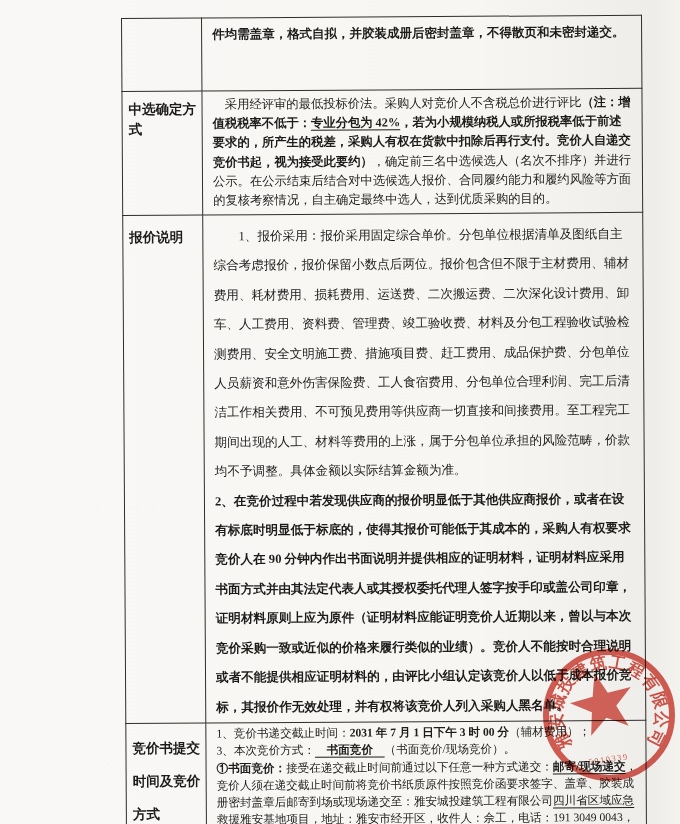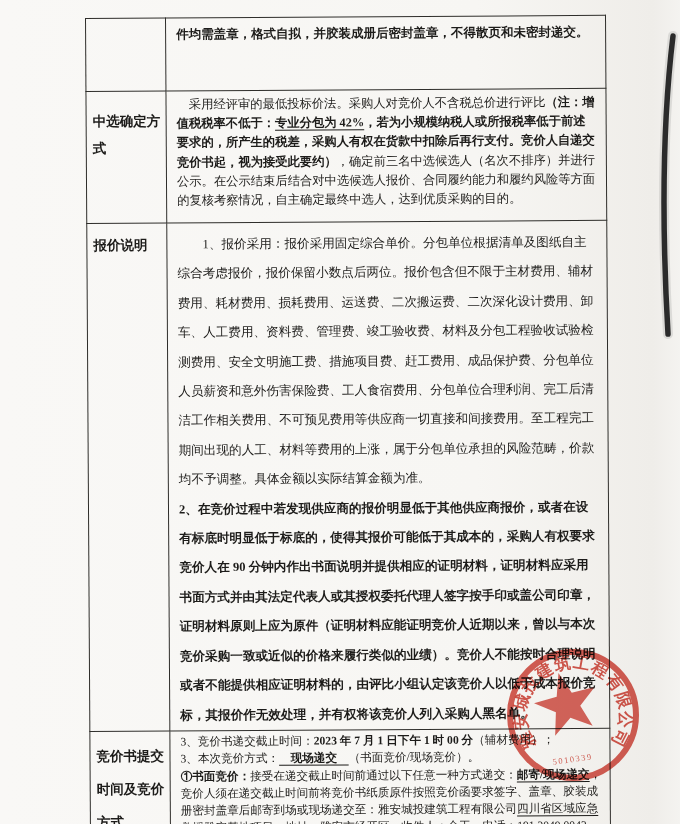--- a/index.html
+++ b/index.html
@@ -1,38 +1,38 @@
 <!DOCTYPE html>
 <html><head>
 <meta charset="utf-8">
 <style>
   html,body{margin:0;padding:0;}
   body{
     width:680px;height:824px;overflow:hidden;position:relative;
     font-family:"Liberation Serif",serif;
     background:linear-gradient(90deg,#f9f8f6 0%,#f7f6f3 70%,#efede9 96%,#f4f3f0 100%);
   }
-  .page{position:absolute;inset:0;}
+  .page{position:absolute;inset:0;margin-left:36px;}
   table.doc{
     position:absolute;left:85px;top:18px;width:521px;
     border-collapse:collapse;table-layout:fixed;
     transform:rotate(-0.35deg);transform-origin:0 0;
     color:#1d1c1a;
   }
   td{border:1.5px solid #2f2e2b;vertical-align:top;overflow:hidden;}
   td.label{width:71px;font-weight:bold;font-size:13.5px;padding:12px 2px 0 6px;}
   td.content{padding:4px 8px 0 10px;}
   p.para{margin:0;}
   .b{font-weight:bold;}
   .u{text-decoration:underline;text-underline-offset:3px;}
 
   tr.r0 td{height:60px;}
   tr.r0 td.content{font-size:12.5px;line-height:19px;padding-top:7px;}
   tr.r1 td{height:115px;}
-  tr.r1 td.label{line-height:27px;padding-top:16px;}
+  tr.r1 td.label{line-height:20px;padding-top:8px;}
   tr.r1 td.content{font-size:12.3px;line-height:19.2px;padding-top:4px;}
   tr.r2 td{height:487px;}
   tr.r2 td.label{line-height:20px;padding-top:12px;}
   tr.r2 td.content{font-size:12.6px;line-height:29.4px;padding-top:7px;}
   tr.r3 td{height:122px;}
   tr.r3 td.label{line-height:33px;padding-top:8px;}
   tr.r3 td.content{font-size:11.6px;line-height:17.3px;padding-top:2px;padding-right:5px;}
 
   svg.overlay{position:absolute;inset:0;pointer-events:none;}
   svg.stamp{
@@ -62,22 +62,22 @@
       <tr class="r2">
         <td class="label">报价说明</td>
         <td class="content">
             <p class="para" style="text-indent: 2em;"><span>1、报价采用：报价采用固定综合单价。分包单位根据清单及图纸自主综合考虑报价，报价保留小数点后两位。报价包含但不限于主材费用、辅材费用、耗材费用、损耗费用、运送费、二次搬运费、二次深化设计费用、卸车、人工费用、资料费、管理费、竣工验收费、材料及分包工程验收试验检测费用、安全文明施工费、措施项目费、赶工费用、成品保护费、分包单位人员薪资和意外伤害保险费、工人食宿费用、分包单位合理利润、完工后清洁工作相关费用、不可预见费用等供应商一切直接和间接费用。至工程完工期间出现的人工、材料等费用的上涨，属于分包单位承担的风险范畴，价款均不予调整。具体金额以实际结算金额为准。</span></p>
             <p class="para"><span class="b">2、在竞价过程中若发现供应商的报价明显低于其他供应商报价，或者在设有标底时明显低于标底的，使得其报价可能低于其成本的，采购人有权要求竞价人在 90 分钟内作出书面说明并提供相应的证明材料，证明材料应采用书面方式并由其法定代表人或其授权委托代理人签字按手印或盖公司印章，证明材料原则上应为原件（证明材料应能证明竞价人近期以来，曾以与本次竞价采购一致或近似的价格来履行类似的业绩）。竞价人不能按时合理说明或者不能提供相应证明材料的，由评比小组认定该竞价人以低于成本报价竞标，其报价作无效处理，并有权将该竞价人列入采购人黑名单。</span></p>
           </td>
       </tr>
       <tr class="r3">
         <td class="label">竞价书提交时间及竞价方式</td>
         <td class="content">
-            <p class="para"><span>3、竞价书递交截止时间：</span><span class="b">2023 年 7 月 1 日下午 1 时 00 分</span><span>（辅材费用）；</span></p>
-            <p class="para"><span>3、本次竞价方式：</span><span class="b u">　现场递交　</span><span>（书面竞价/现场竞价）。</span></p>
+            <p class="para"><span>1、竞价书递交截止时间：</span><span class="b">2031 年 7 月 1 日下午 3 时 00 分</span><span>（辅材费用）；</span></p>
+            <p class="para"><span>3、本次竞价方式：</span><span class="b u">　书面竞价　</span><span>（书面竞价/现场竞价）。</span></p>
             <p class="para"><span class="b">①书面竞价：</span><span>接受在递交截止时间前通过以下任意一种方式递交：</span><span class="b u">邮寄/现场递交</span><span>，竞价人须在递交截止时间前将竞价书纸质原件按照竞价函要求签字、盖章、胶装成册密封盖章后邮寄到场或现场递交至：雅安城投建筑工程有限公司</span><span class="u">四川省区域应急救援雅安基地</span><span>项目，地址：</span><span class="u">雅安市经开区</span><span>，收件人：</span><span class="u">佘工</span><span>，电话：</span><span class="u">191 3049 0043</span><span>，</span></p>
           </td>
       </tr>
     </tbody>
   </table>
 
   <svg class="overlay" width="680" height="824" viewBox="0 0 680 824" aria-hidden="true">
     <path d="M 673 36 C 664 110 661 212 668 334" fill="none" stroke="#141414" stroke-width="5.5" stroke-linecap="round" opacity="0.92"></path>
     <path d="M 673 36 C 664 110 661 212 668 334" fill="none" stroke="#555" stroke-width="10" stroke-linecap="round" opacity="0.14"></path>
   </svg>

